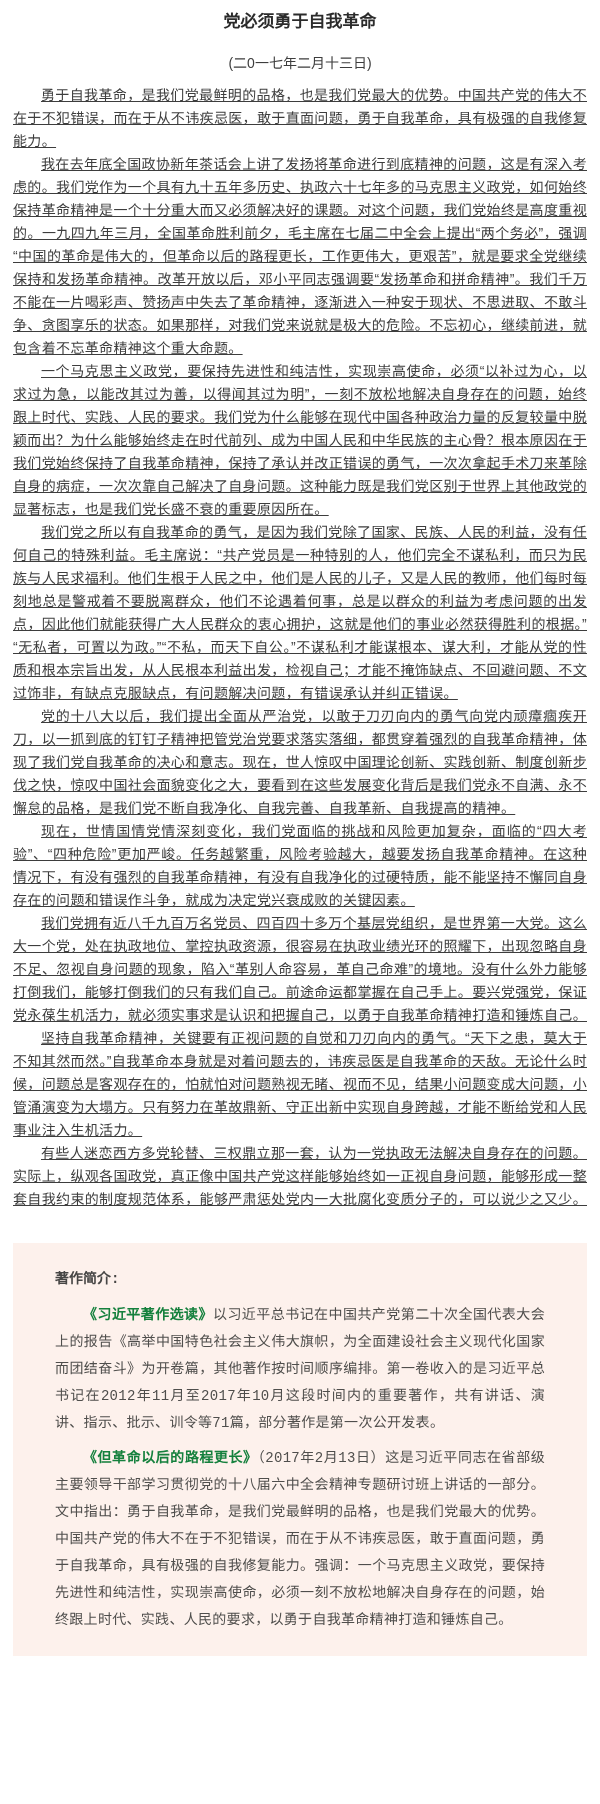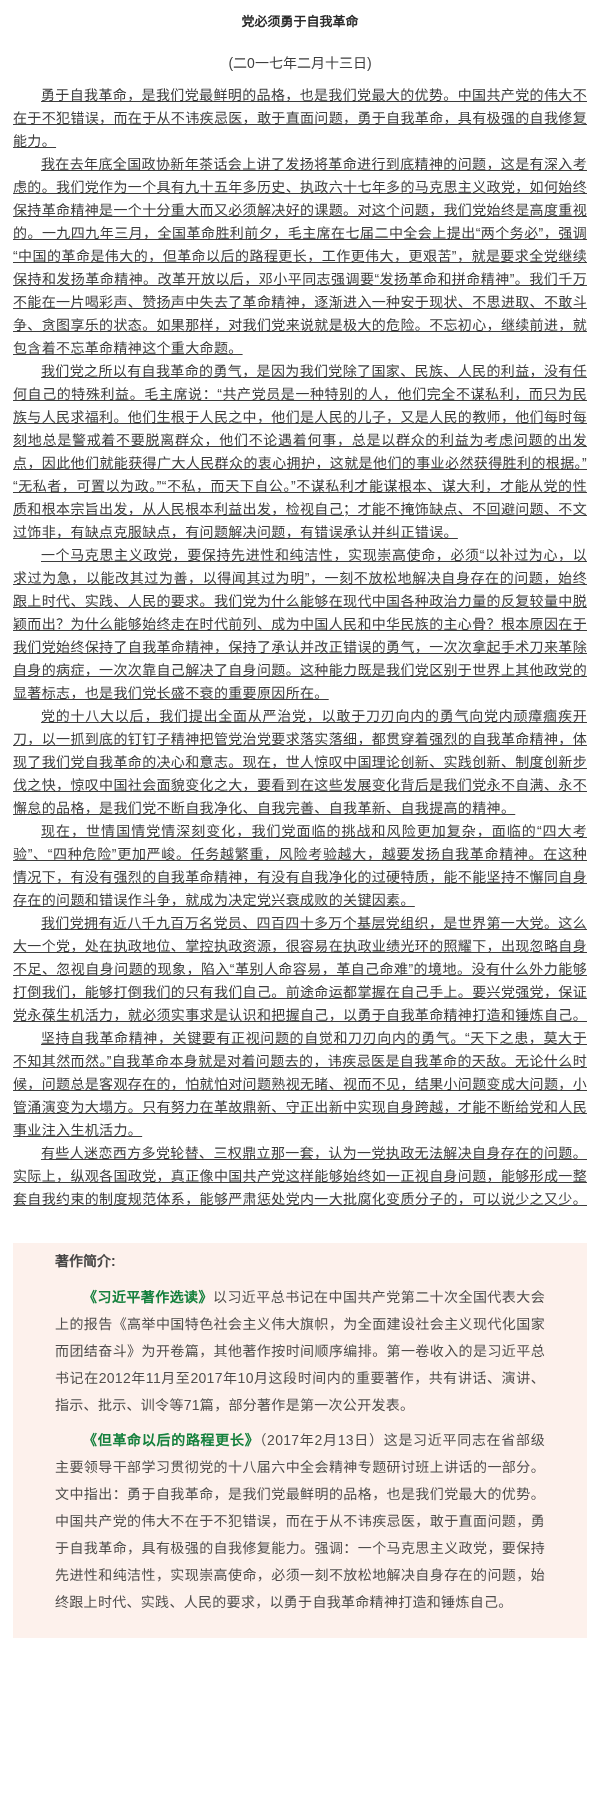--- a/index.html
+++ b/index.html
@@ -18,21 +18,21 @@
     width:600px;
     color:var(--text);
   }
   .page{
     width:600px;
     min-height:1804px;
     padding:10px 13px 14px 13px;
     background:#ffffff;
   }
   .title{
-    font-size:13px;
+    font-size:17px;
     font-weight:bold;
     text-align:center;
     line-height:24px;
     color:#2b2b2b;
   }
   .date-line{
     font-size:14px;
     text-align:center;
     line-height:23px;
     margin-top:18px;
@@ -51,22 +51,23 @@
     font-size:14px;
     line-height:23px;
     letter-spacing:.35px;
     text-align:justify;
     text-indent:2em;
     color:var(--text);
   }
   .intro-box{
     margin-top:32px;
     background:var(--box-bg);
-    padding:7px 42px 22px 42px;
+    padding:25px 42px 22px 42px;
     color:var(--box-text);
+    font-family:Liberation Mono, monospace;
   }
   .intro-box .box-heading{
     font-size:14px;
     font-weight:bold;
     line-height:23px;
     margin-bottom:11px;
     color:#474645;
   }
   .intro-box p{
     font-size:14px;
@@ -87,22 +88,22 @@
 <body>
 
 <div class="page">
 
   <h1 class="title">党必须勇于自我革命</h1>
   <div class="date-line">(二0一七年二月十三日)</div>
 
   <div class="article-body">
     <p>勇于自我革命，是我们党最鲜明的品格，也是我们党最大的优势。中国共产党的伟大不在于不犯错误，而在于从不讳疾忌医，敢于直面问题，勇于自我革命，具有极强的自我修复能力。</p>
     <p>我在去年底全国政协新年茶话会上讲了发扬将革命进行到底精神的问题，这是有深入考虑的。我们党作为一个具有九十五年多历史、执政六十七年多的马克思主义政党，如何始终保持革命精神是一个十分重大而又必须解决好的课题。对这个问题，我们党始终是高度重视的。一九四九年三月，全国革命胜利前夕，毛主席在七届二中全会上提出“两个务必”，强调“中国的革命是伟大的，但革命以后的路程更长，工作更伟大，更艰苦”，就是要求全党继续保持和发扬革命精神。改革开放以后，邓小平同志强调要“发扬革命和拼命精神”。我们千万不能在一片喝彩声、赞扬声中失去了革命精神，逐渐进入一种安于现状、不思进取、不敢斗争、贪图享乐的状态。如果那样，对我们党来说就是极大的危险。不忘初心，继续前进，就包含着不忘革命精神这个重大命题。</p>
+    <p>一个马克思主义政党，要保持先进性和纯洁性，实现崇高使命，必须“以补过为心，以求过为急，以能改其过为善，以得闻其过为明”，一刻不放松地解决自身存在的问题，始终跟上时代、实践、人民的要求。我们党为什么能够在现代中国各种政治力量的反复较量中脱颖而出？为什么能够始终走在时代前列、成为中国人民和中华民族的主心骨？根本原因在于我们党始终保持了自我革命精神，保持了承认并改正错误的勇气，一次次拿起手术刀来革除自身的病症，一次次靠自己解决了自身问题。这种能力既是我们党区别于世界上其他政党的显著标志，也是我们党长盛不衰的重要原因所在。</p>
     <p>我们党之所以有自我革命的勇气，是因为我们党除了国家、民族、人民的利益，没有任何自己的特殊利益。毛主席说：“共产党员是一种特别的人，他们完全不谋私利，而只为民族与人民求福利。他们生根于人民之中，他们是人民的儿子，又是人民的教师，他们每时每刻地总是警戒着不要脱离群众，他们不论遇着何事，总是以群众的利益为考虑问题的出发点，因此他们就能获得广大人民群众的衷心拥护，这就是他们的事业必然获得胜利的根据。”“无私者，可置以为政。”“不私，而天下自公。”不谋私利才能谋根本、谋大利，才能从党的性质和根本宗旨出发，从人民根本利益出发，检视自己；才能不掩饰缺点、不回避问题、不文过饰非，有缺点克服缺点，有问题解决问题，有错误承认并纠正错误。</p>
-    <p>一个马克思主义政党，要保持先进性和纯洁性，实现崇高使命，必须“以补过为心，以求过为急，以能改其过为善，以得闻其过为明”，一刻不放松地解决自身存在的问题，始终跟上时代、实践、人民的要求。我们党为什么能够在现代中国各种政治力量的反复较量中脱颖而出？为什么能够始终走在时代前列、成为中国人民和中华民族的主心骨？根本原因在于我们党始终保持了自我革命精神，保持了承认并改正错误的勇气，一次次拿起手术刀来革除自身的病症，一次次靠自己解决了自身问题。这种能力既是我们党区别于世界上其他政党的显著标志，也是我们党长盛不衰的重要原因所在。</p>
     <p>党的十八大以后，我们提出全面从严治党，以敢于刀刃向内的勇气向党内顽瘴痼疾开刀，以一抓到底的钉钉子精神把管党治党要求落实落细，都贯穿着强烈的自我革命精神，体现了我们党自我革命的决心和意志。现在，世人惊叹中国理论创新、实践创新、制度创新步伐之快，惊叹中国社会面貌变化之大，要看到在这些发展变化背后是我们党永不自满、永不懈怠的品格，是我们党不断自我净化、自我完善、自我革新、自我提高的精神。</p>
     <p>现在，世情国情党情深刻变化，我们党面临的挑战和风险更加复杂，面临的“四大考验”、“四种危险”更加严峻。任务越繁重，风险考验越大，越要发扬自我革命精神。在这种情况下，有没有强烈的自我革命精神，有没有自我净化的过硬特质，能不能坚持不懈同自身存在的问题和错误作斗争，就成为决定党兴衰成败的关键因素。</p>
     <p>我们党拥有近八千九百万名党员、四百四十多万个基层党组织，是世界第一大党。这么大一个党，处在执政地位、掌控执政资源，很容易在执政业绩光环的照耀下，出现忽略自身不足、忽视自身问题的现象，陷入“革别人命容易，革自己命难”的境地。没有什么外力能够打倒我们，能够打倒我们的只有我们自己。前途命运都掌握在自己手上。要兴党强党，保证党永葆生机活力，就必须实事求是认识和把握自己，以勇于自我革命精神打造和锤炼自己。</p>
     <p>坚持自我革命精神，关键要有正视问题的自觉和刀刃向内的勇气。“天下之患，莫大于不知其然而然。”自我革命本身就是对着问题去的，讳疾忌医是自我革命的天敌。无论什么时候，问题总是客观存在的，怕就怕对问题熟视无睹、视而不见，结果小问题变成大问题，小管涌演变为大塌方。只有努力在革故鼎新、守正出新中实现自身跨越，才能不断给党和人民事业注入生机活力。</p>
     <p>有些人迷恋西方多党轮替、三权鼎立那一套，认为一党执政无法解决自身存在的问题。实际上，纵观各国政党，真正像中国共产党这样能够始终如一正视自身问题，能够形成一整套自我约束的制度规范体系，能够严肃惩处党内一大批腐化变质分子的，可以说少之又少。</p>
   </div>
 
   <section class="intro-box">
     <div class="box-heading">著作简介:</div>
     <p><span class="lead">《习近平著作选读》</span><span>以习近平总书记在中国共产党第二十次全国代表大会上的报告《高举中国特色社会主义伟大旗帜，为全面建设社会主义现代化国家而团结奋斗》为开卷篇，其他著作按时间顺序编排。第一卷收入的是习近平总书记在2012年11月至2017年10月这段时间内的重要著作，共有讲话、演讲、指示、批示、训令等71篇，部分著作是第一次公开发表。</span></p>

